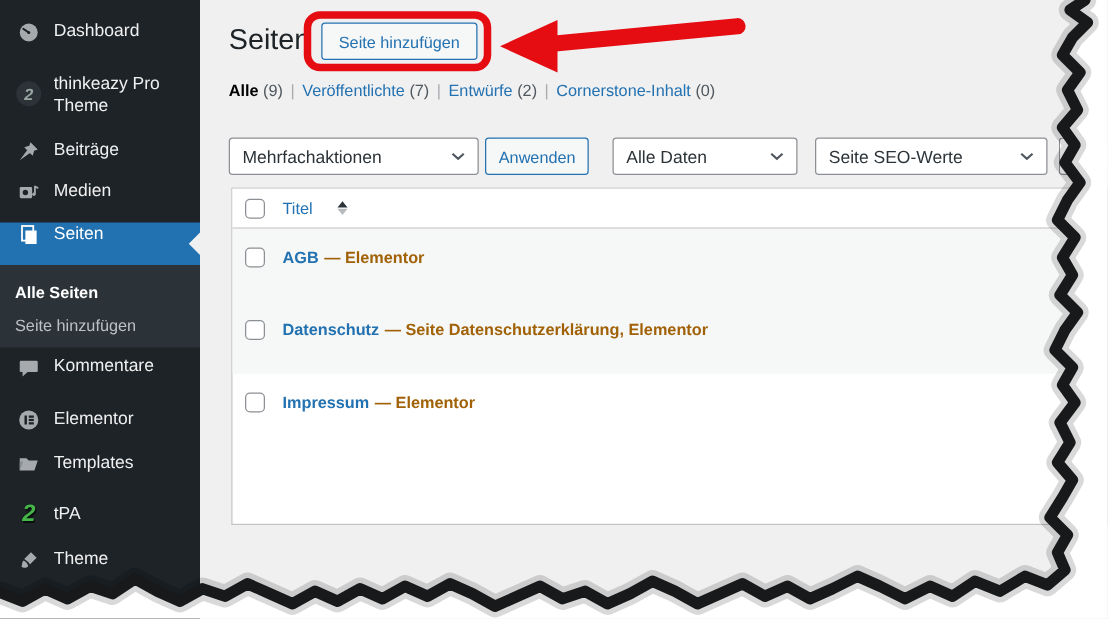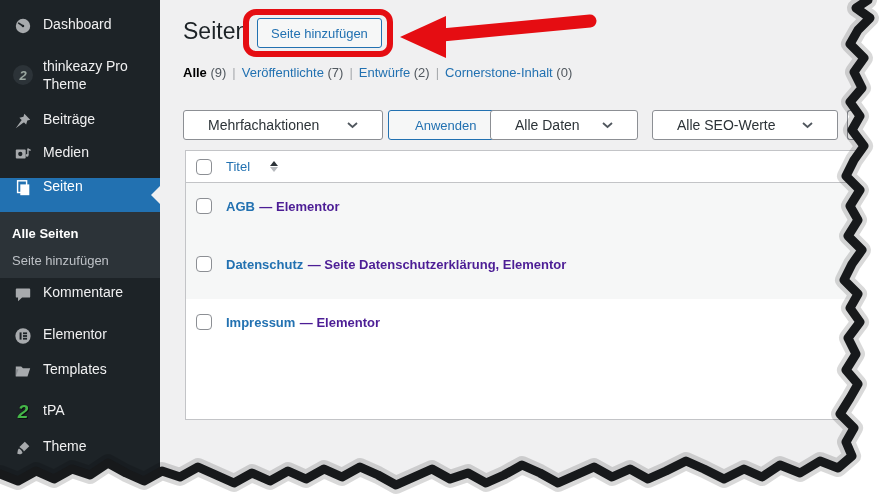--- a/index.html
+++ b/index.html
@@ -55,46 +55,46 @@
   .views a { color:#2271b1; text-decoration:none; cursor:pointer; }
   .views .current-view { color:#000; font-weight:bold; }
   .views .count { color:#50575e; }
   .views .sep { color:#a7aaad; margin:0 6px; }
 
   
   .select-box {
     position:absolute; top:110px; height:30px; background:#fff;
     border:1px solid #8c8f94; border-radius:3px;
     display:flex; align-items:center; justify-content:space-between;
-    padding:0 24px; font-size:14px; color:#2c3338; cursor:pointer;
+    padding:0 10px; font-size:14px; color:#2c3338; cursor:pointer;
   }
   .apply-btn {
     position:absolute; left:388px; top:110px; height:30px;
     background:#f6f7f7; border:1px solid #2271b1; border-radius:3px;
-    color:#2271b1; font-size:13px; padding:0 26px; cursor:pointer;
+    color:#2271b1; font-size:13px; padding:0 10px; cursor:pointer;
     font-family:"Liberation Sans",sans-serif;
   }
 
   
   .pages-table {
     position:absolute; left:185px; top:150px; width:701px; height:270px;
     background:#fff; border:1px solid #c3c4c7;
   }
   .thead {
     height:32px; display:flex; align-items:center; gap:14px; padding-left:10px;
     border-bottom:1px solid #c3c4c7; background:#fff;
   }
   .col-title-link { color:#2271b1; font-size:13px; text-decoration:none; display:flex; align-items:center; gap:20px; cursor:pointer; }
   .sort-arrows { display:flex; flex-direction:column; gap:1px; }
   .tri-up { width:0; height:0; border-left:4px solid transparent; border-right:4px solid transparent; border-bottom:5px solid #2c3338; }
   .tri-down { width:0; height:0; border-left:4px solid transparent; border-right:4px solid transparent; border-top:5px solid #b6b9bd; }
   .trow { display:flex; align-items:flex-start; gap:14px; padding:14px 0 0 10px; }
   .trow.striped { background:#f6f7f7; }
   .row-title { color:#2271b1; font-weight:bold; font-size:13px; text-decoration:none; cursor:pointer; }
-  .row-meta { color:#4c1d95; font-size:13px; font-weight:bold; }
+  .row-meta { color:#a16207; font-size:13px; font-weight:bold; }
   .checkbox {
     width:16px; height:16px; background:#fff; border:1px solid #8c8f94;
     border-radius:4px; flex:0 0 16px; margin-top:1px; cursor:pointer;
   }
   .thead .checkbox { margin-top:0; }
 
   .tear-overlay { position:absolute; left:0; top:0; pointer-events:none; }
 </style>
 </head>
 <body>
@@ -230,21 +230,21 @@
       </svg>
   </div>
   <button class="apply-btn">Anwenden</button>
   <div class="select-box" style="left:490px;width:148px">
     <span>Alle Daten</span>
     <svg width="11" height="7" viewBox="0 0 11 7">
         <path d="M1 1l4.5 4L10 1" stroke="#50575e" stroke-width="1.8" fill="none"></path>
       </svg>
   </div>
   <div class="select-box" style="left:652px;width:186px">
-    <span>Alle SEO-Werte</span>
+    <span>Seite SEO-Werte</span>
     <svg width="11" height="7" viewBox="0 0 11 7">
         <path d="M1 1l4.5 4L10 1" stroke="#50575e" stroke-width="1.8" fill="none"></path>
       </svg>
   </div>
   <div class="select-box" style="left:847px;width:39px;border-right:none">
     <span>Al</span>
   </div>
 
   <div class="pages-table">
     <div class="thead">

